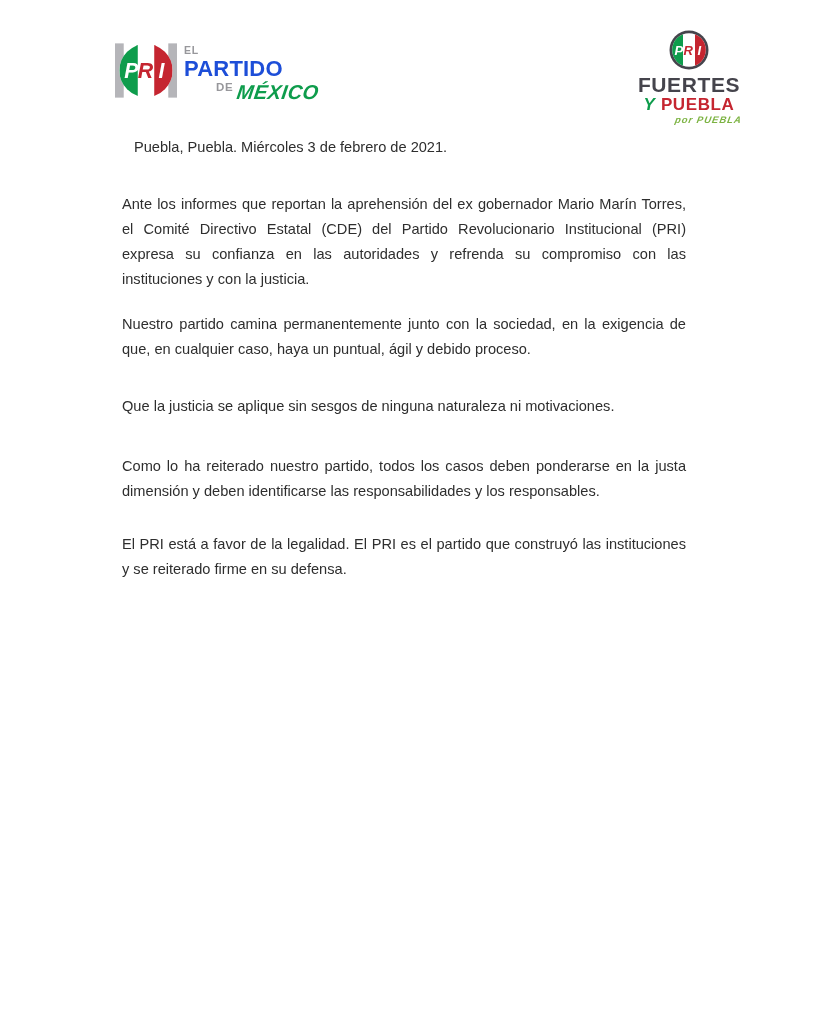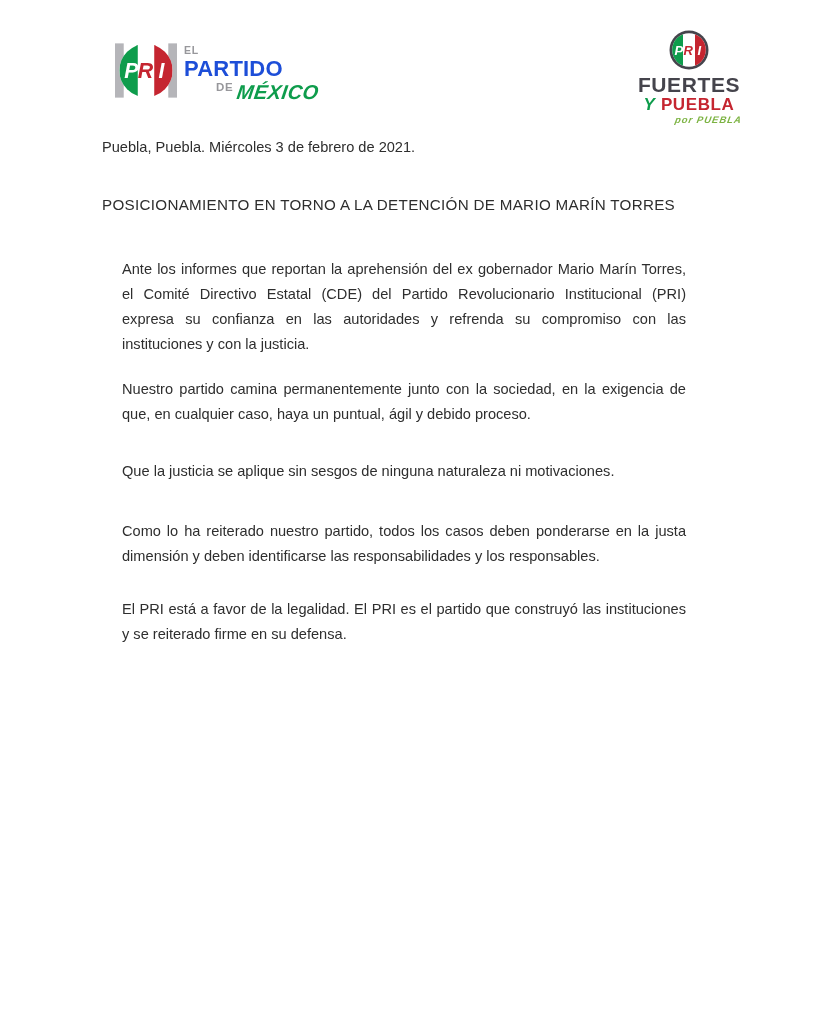--- a/index.html
+++ b/index.html
@@ -42,21 +42,21 @@
     font-size: 9.5px; font-weight: bold; font-style: italic;
     color: #7cb342; letter-spacing: 1px; transform: skewX(-10deg);
   }
 
   
   .doc {
     position: absolute; left: 102px; top: 135px; width: 584px;
     font-size: 14.6px; line-height: 25px; color: #2e2e2e;
   }
   .kicker   { font-weight: bold; letter-spacing: 0.3px; margin-bottom: 36px; }
-  .dateline { margin-bottom: 32px; }
+  .dateline { margin-bottom: 32px; margin-left: 32px; }
   .headline { font-size: 15.2px; letter-spacing: 0.3px; white-space: nowrap; margin-bottom: 40px; }
   .para     { text-align: justify; margin-left: 20px; }
   .p0 { margin-bottom: 20px; }
   .p1 { margin-bottom: 32px; }
   .p2 { margin-bottom: 35px; }
   .p3 { margin-bottom: 28px; }
   .p4 { margin-bottom: 35px; }
   .p5 { margin-bottom: 0; }
 
   svg text { font-family: "Liberation Sans", "DejaVu Sans", sans-serif; }
@@ -119,21 +119,20 @@
     <span class="fuertes-label">FUERTES</span>
     <span class="unidos-row">
       <span class="y-label">Y</span>
       <span class="unidos-label">PUEBLA</span>
     </span>
     <span class="slogan-label">por PUEBLA</span>
   </div>
 
   <div class="doc">
     <p class="dateline">Puebla, Puebla. Miércoles 3 de febrero de 2021.</p>
-    <p class="headline">POSICIONAMIENTO EN TORNO A LA DETENCIÓN DE MARIO MARÍN TORRES</p>
     <p class="para p0">Ante los informes que reportan la aprehensión del ex gobernador Mario Marín Torres, el Comité Directivo Estatal (CDE) del Partido Revolucionario Institucional (PRI) expresa su confianza en las autoridades y refrenda su compromiso con las instituciones y con la justicia.</p>
     <p class="para p1">Nuestro partido camina permanentemente junto con la sociedad, en la exigencia de que, en cualquier caso, haya un puntual, ágil y debido proceso.</p>
     <p class="para p2">Que la justicia se aplique sin sesgos de ninguna naturaleza ni motivaciones.</p>
     <p class="para p3">Como lo ha reiterado nuestro partido, todos los casos deben ponderarse en la justa dimensión y deben identificarse las responsabilidades y los responsables.</p>
     <p class="para p5">El PRI está a favor de la legalidad. El PRI es el partido que construyó las instituciones y se reiterado firme en su defensa.</p>
   </div>
 
 </div>
 
 </body></html>

